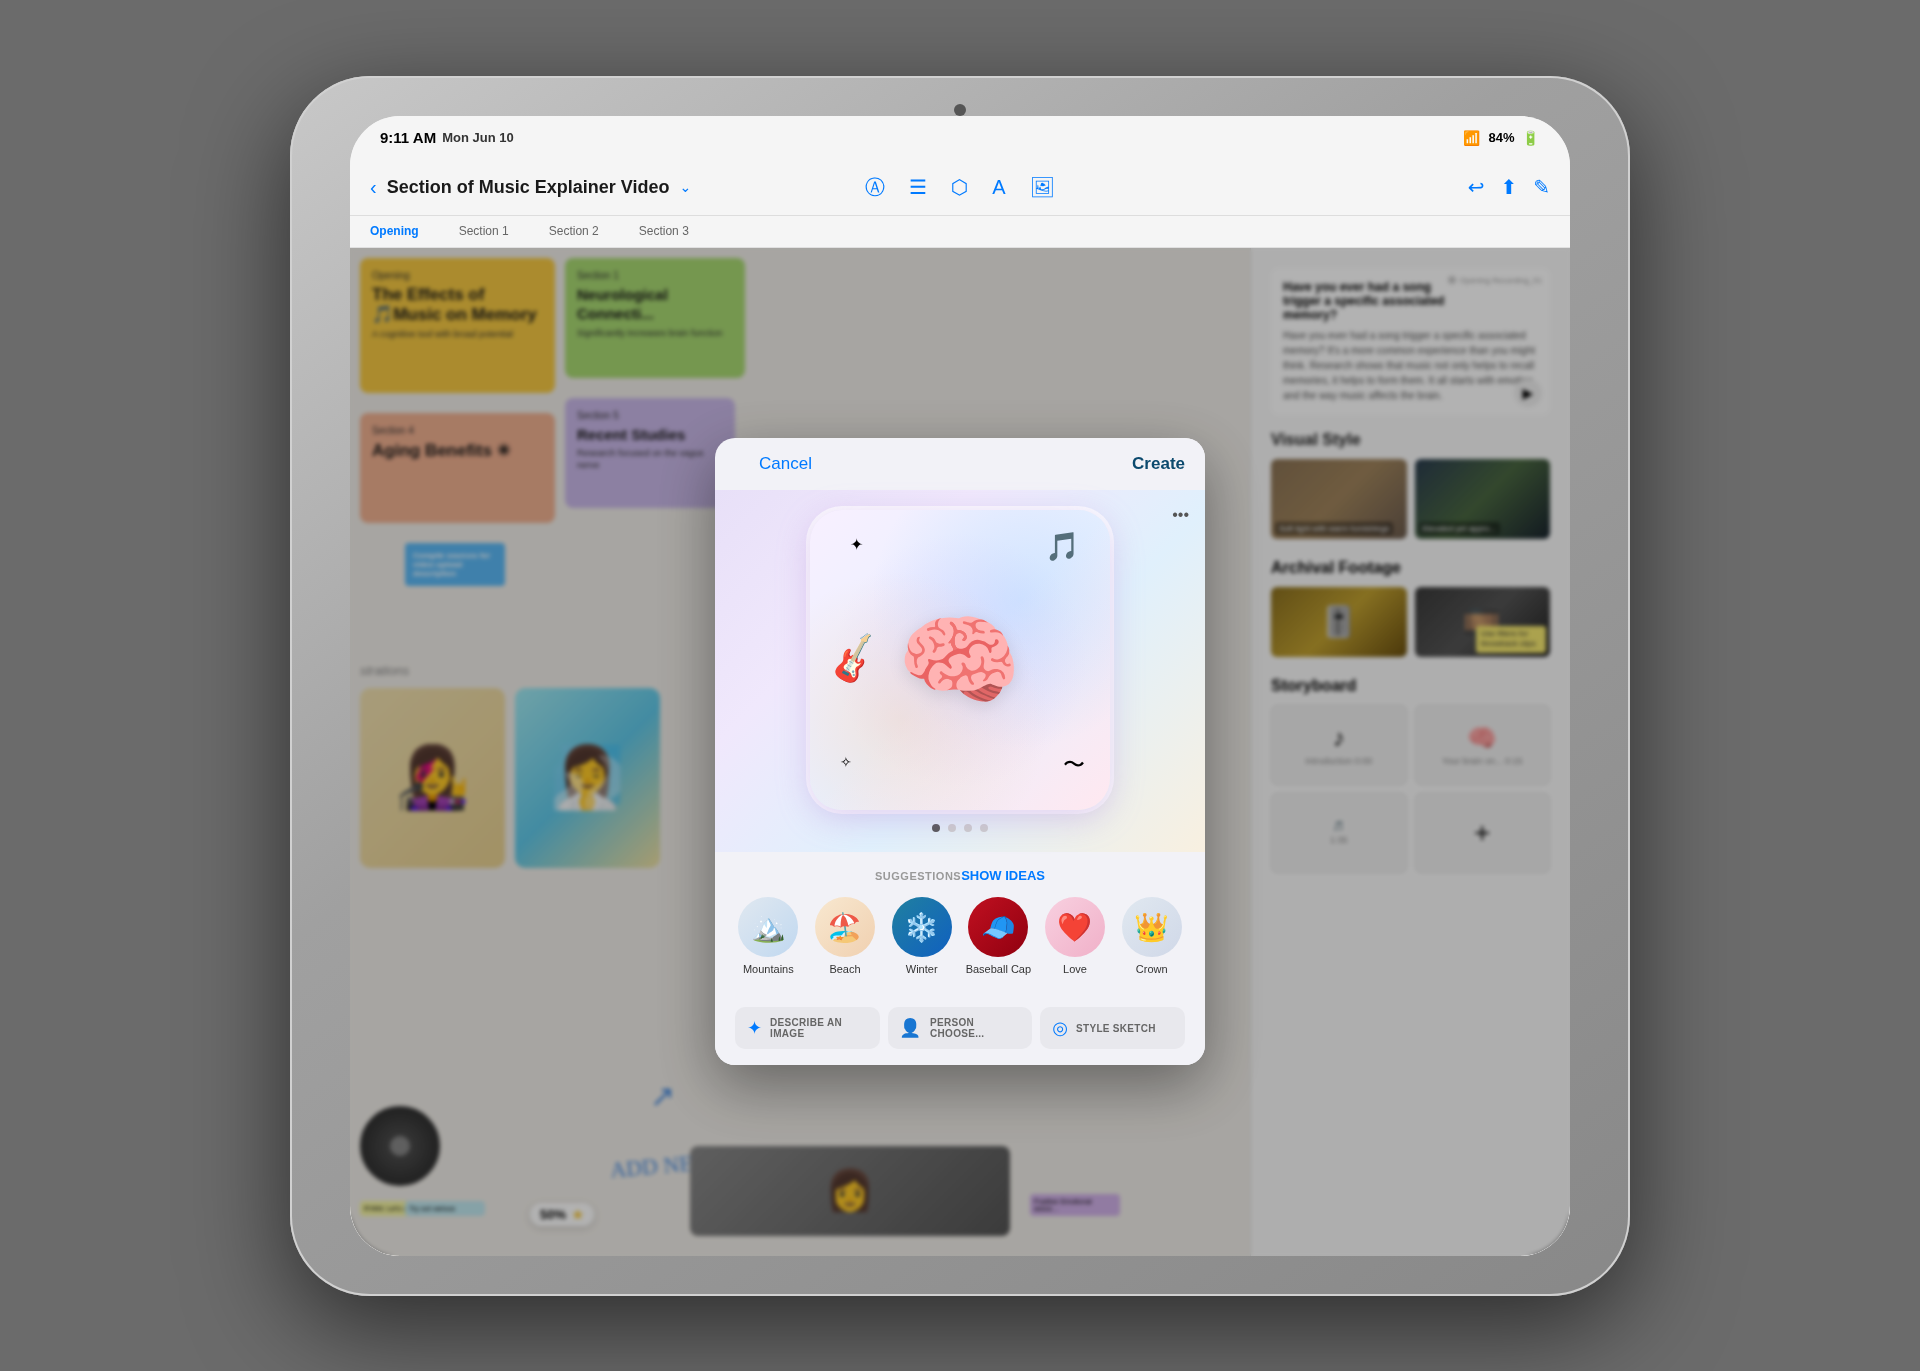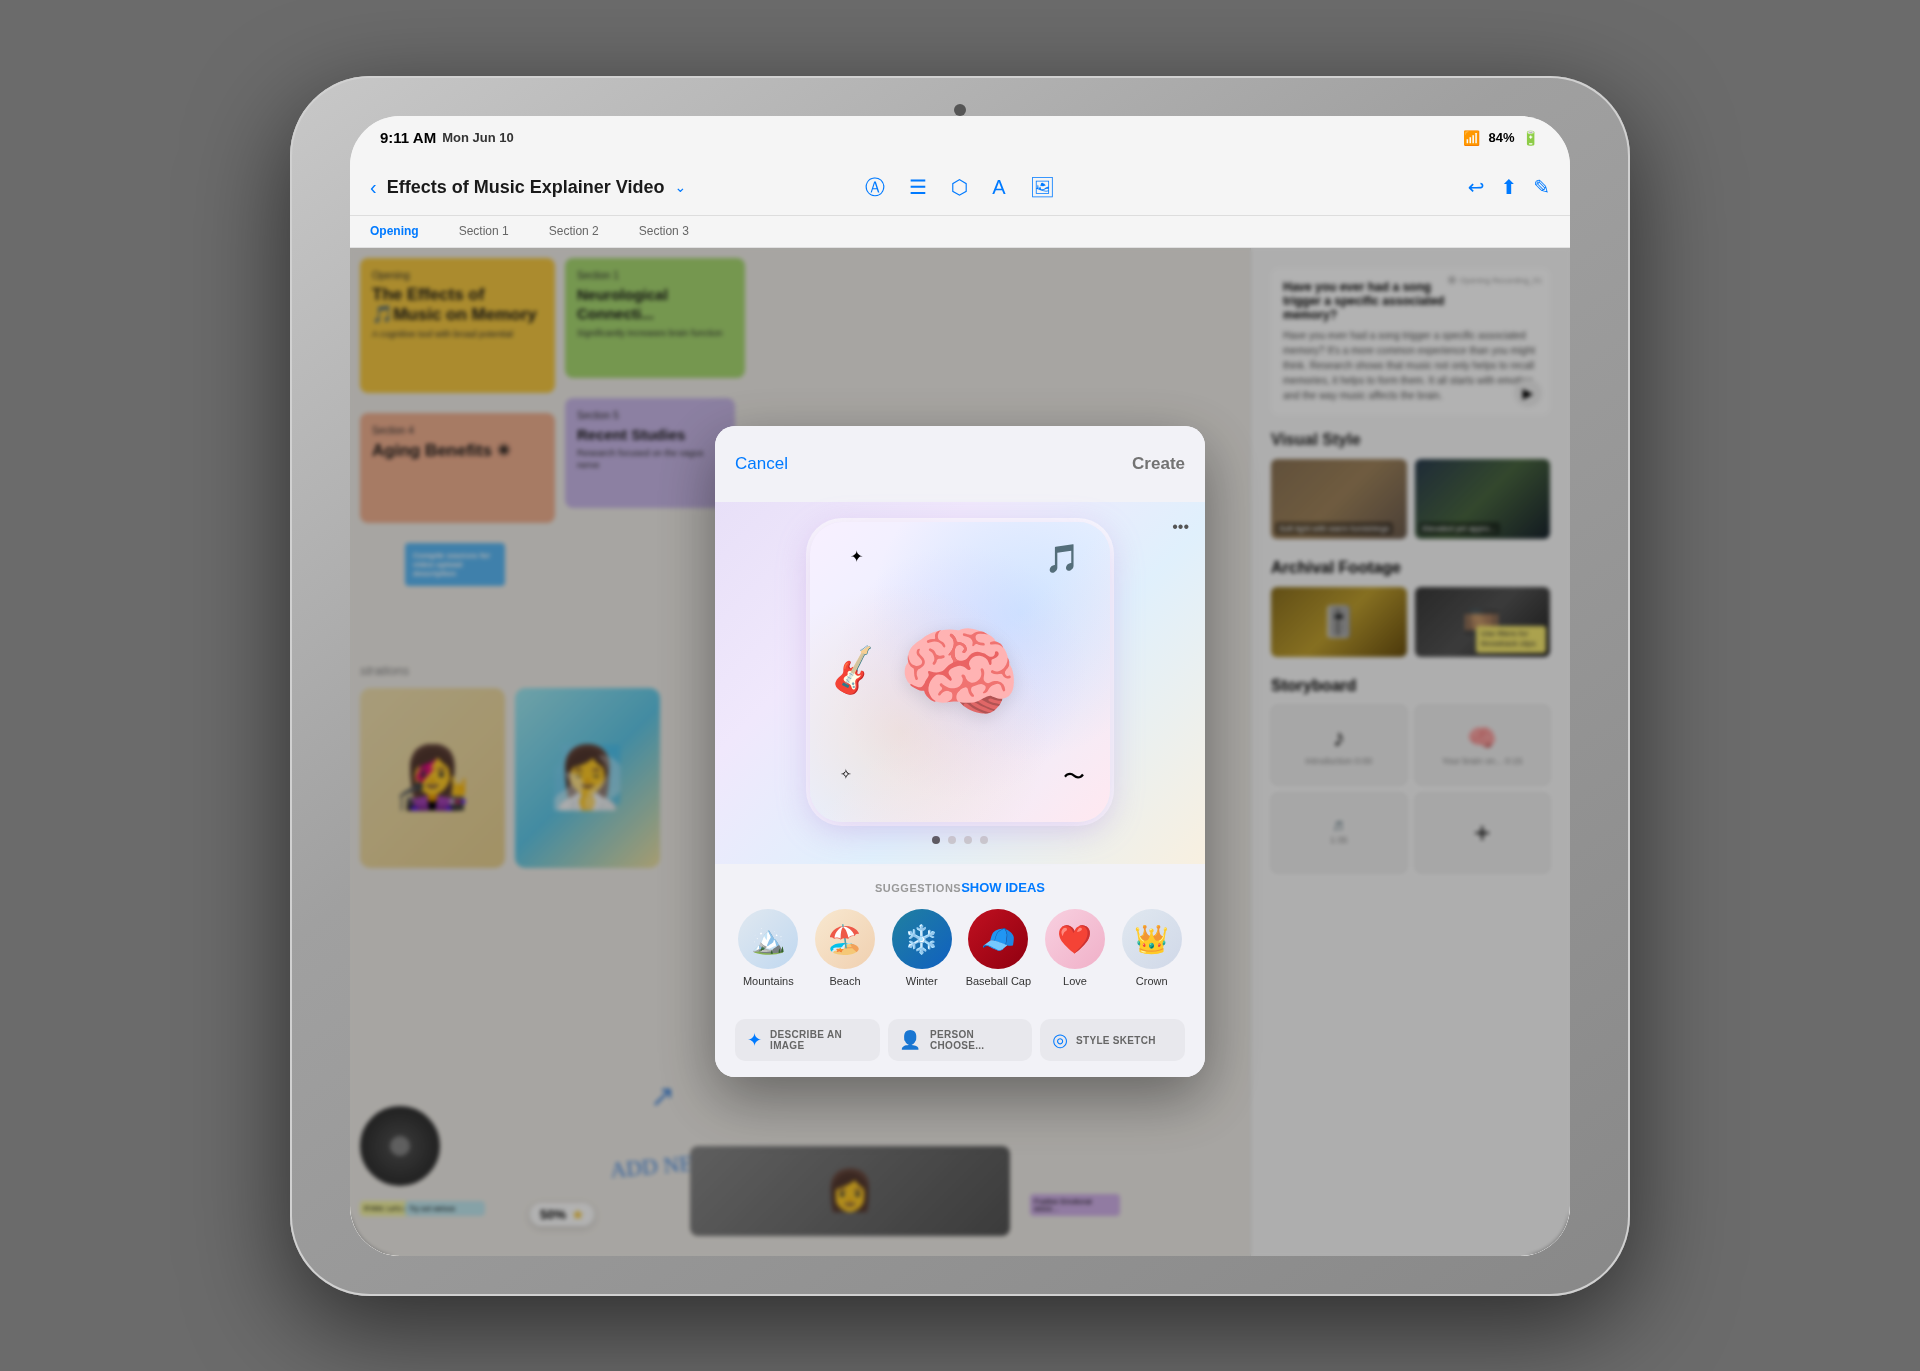--- a/index.html
+++ b/index.html
@@ -303,32 +303,33 @@
       background: #f2f2f7;
       border-radius: 20px;
       overflow: hidden;
       box-shadow: 0 20px 60px rgba(0,0,0,0.4);
     }
 
     .modal-header {
       display: flex;
       align-items: flex-start;
       justify-content: space-between;
-      padding: 28px 20px;
+      padding: 16px 20px;
       background: #f2f2f7;
+      margin-left: 24px;
     }
 
     .modal-cancel {
       color: #007AFF;
       font-size: 17px;
       cursor: pointer;
     }
 
     .modal-create {
-      color: #737373;
+      color: #0c4a6e;
       font-size: 17px;
       font-weight: 600;
       cursor: pointer;
     }
 
     .modal-image-area {
       background: linear-gradient(135deg, #e8e0f8 0%, #f0e8fc 30%, #e0f0fc 60%, #f8f0e0 100%);
       padding: 20px;
       position: relative;
       display: flex;
@@ -556,21 +557,21 @@
       <div class="right-icons">
         <span>📶</span>
         <span style="font-size:13px;font-weight:600;">84%</span>
         <span>🔋</span>
       </div>
     </div>
 
     <div class="toolbar">
       <div class="toolbar-left">
         <span class="back-btn">‹</span>
-        <span class="doc-title">Effects of Music Explainer Video</span>
+        <span class="doc-title">Section of Music Explainer Video</span>
         <span class="chevron">⌄</span>
       </div>
       <div class="toolbar-center">
         <span class="toolbar-icon">Ⓐ</span>
         <span class="toolbar-icon">☰</span>
         <span class="toolbar-icon">⬡</span>
         <span class="toolbar-icon">A</span>
         <span class="toolbar-icon">🖼</span>
       </div>
       <div class="toolbar-right">

